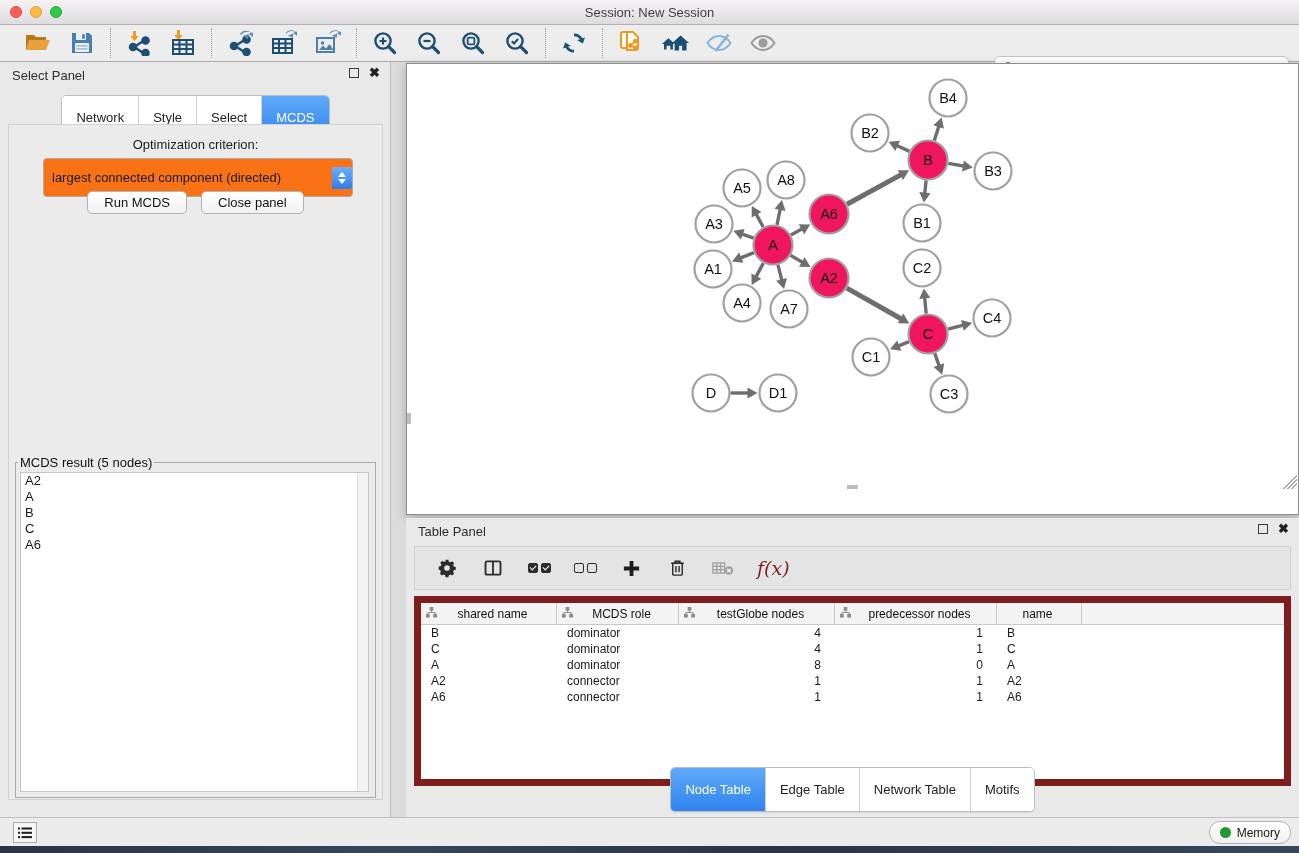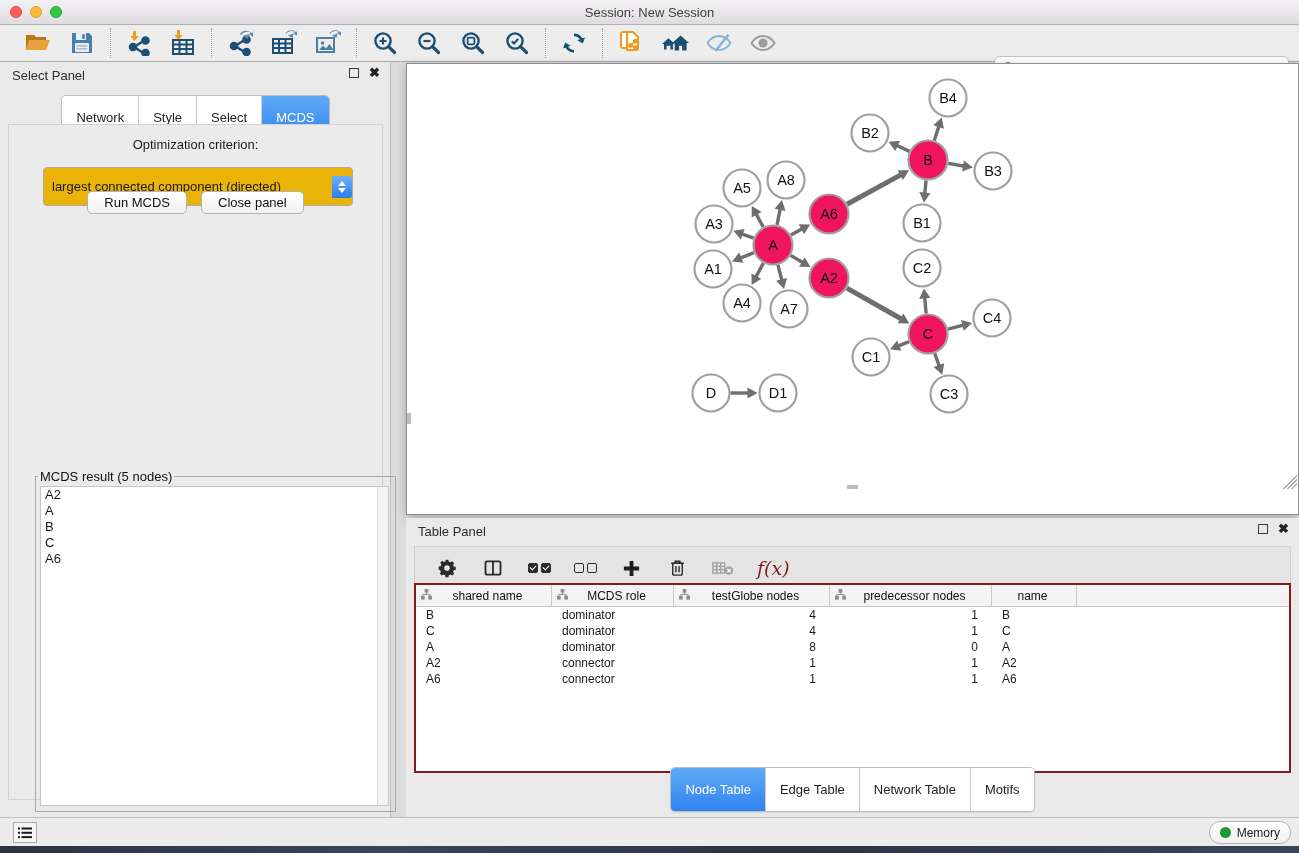--- a/index.html
+++ b/index.html
@@ -40,33 +40,33 @@
   .seg-bar { display:flex; border:1px solid #bdbdbd; border-radius:5px; overflow:hidden; background:#fff;
     box-shadow:0 1px 1px rgba(0,0,0,.08); }
   .seg { padding:14px 14px; font-size:13px; color:#222; background:#fff; border-left:1px solid #cfcfcf; cursor:default; }
   .seg:first-child { border-left:none; }
   .seg.active { background:linear-gradient(#5fa9f8,#2f84ee); color:#fff; }
   .cp-tabs-wrap { position:absolute; top:33px; left:0; width:391px; display:flex; justify-content:center; }
 
   .cp-content { position:absolute; left:8px; top:62px; width:375px; height:676px;
     background:#ebebeb; border:1px solid #d2d2d2; border-radius:0; }
   .opt-label { position:absolute; top:12px; left:0; width:100%; text-align:center; font-size:13px; color:#1c1c1c; }
-  .combo { position:absolute; left:34px; top:33px; width:310px; height:39px; background:#eab308;
-    border:1px solid #ababab; border-radius:4px; display:flex; align-items:center;margin-top:9px; }
+  .combo { position:absolute; left:34px; top:33px; width:310px; height:39px; background:#f97316;
+    border:1px solid #ababab; border-radius:4px; display:flex; align-items:center; }
   .combo .combo-text { flex:1; padding:0 8px; font-size:13px; white-space:nowrap; overflow:hidden; }
   .combo .stepper { width:20px; height:22px; border-radius:0 3px 3px 0; background:linear-gradient(#6cb0f9,#2d7bee);
     display:flex; flex-direction:column; align-items:center; justify-content:center; gap:2px; }
   .tri-up { width:0; height:0; border-left:4px solid transparent; border-right:4px solid transparent; border-bottom:5px solid #fff; }
   .tri-down { width:0; height:0; border-left:4px solid transparent; border-right:4px solid transparent; border-top:5px solid #fff; }
   .btn-row { position:absolute; top:66px; left:0; width:100%; display:flex; justify-content:center; gap:14px; }
   .push-btn { background:linear-gradient(#ffffff,#f1f1f1); border:1px solid #b3b3b3; border-radius:5px;
     font-size:13px; padding:3px 16px; color:#111; font-family:"Liberation Sans",sans-serif; }
 
-  fieldset.result-box { position:absolute; left:6px; top:344px; width:361px; height:343px;
-    border:1px solid #a9a9a9; background:transparent;margin-left:20px; }
+  fieldset.result-box { position:absolute; left:6px; top:330px; width:361px; height:343px;
+    border:1px solid #a9a9a9; background:transparent; }
   fieldset.result-box legend { font-size:13px; color:#111; padding:0 2px; margin-left:2px; }
   .result-list { position:absolute; left:4px; top:2px; width:349px; height:320px; background:#fff;
     border:1px solid #c6c6c6; overflow:hidden; }
   .result-scroll { position:absolute; right:0; top:0; width:11px; height:100%; background:#f4f4f4; border-left:1px solid #ddd; }
   .result-item { font-size:13px; padding:0 4px; height:16px; line-height:16px; }
 
   
   .net-window { position:absolute; left:406px; top:63px; width:893px; height:452px;
     border:1px solid #8e8e8e; box-shadow:0 3px 10px rgba(0,0,0,.25); background:#fff; }
   .net-titlebar { height:25px; background:linear-gradient(#f4f2f4,#dcdadc); border-bottom:1px solid #b4b2b4;
@@ -85,22 +85,22 @@
   .table-panel { position:absolute; left:406px; top:518px; width:893px; height:299px; background:#e9e9e9; }
   .tp-toolbar { position:absolute; left:8px; top:28px; width:877px; height:44px; background:#e4e4e4;
     border:1px solid #d0d0d0; display:flex; align-items:center; gap:22px; padding-left:20px; }
   .tp-ico { display:flex; align-items:center; justify-content:center; width:24px; height:24px; }
   .fx { font-family:"DejaVu Serif", serif; font-style:italic; font-size:19px; color:#7f1d1d; }
   .cb { width:10px; height:10px; border:1.6px solid #2b2b2b; display:inline-block; border-radius:2px; }
   .cb.filled { background:#2b2b2b; position:relative; }
   .cb.filled::after { content:""; position:absolute; left:1.5px; top:0.5px; width:5px; height:3px;
     border-left:1.6px solid #fff; border-bottom:1.6px solid #fff; transform:rotate(-45deg); }
 
-  .data-table { position:absolute; left:8px; top:65px; width:877px; height:190px; background:#fff;
-    border:2px solid #7f1d1d; overflow:hidden; }
+  .data-table { position:absolute; left:8px; top:78px; width:877px; height:190px; background:#fff;
+    border:7px solid #7f1d1d; overflow:hidden; }
   .thead { display:flex; height:22px; background:#f3f3f3; border-bottom:1px solid #c9c9c9; }
   .th { display:flex; align-items:center; border-right:1px solid #c9c9c9; font-size:12px; color:#111;
     position:relative; padding-left:5px; }
   .th .th-label { flex:1; text-align:center; padding-right:8px; }
   .trow { display:flex; height:16px; }
   .td { font-size:12px; line-height:16px; white-space:nowrap; overflow:hidden; }
   .td.left { padding-left:10px; text-align:left; }
   .td.right { padding-right:14px; text-align:right; }
 
   .bottom-tabs-wrap { position:absolute; left:0; bottom:5px; width:893px; display:flex; justify-content:center; }

